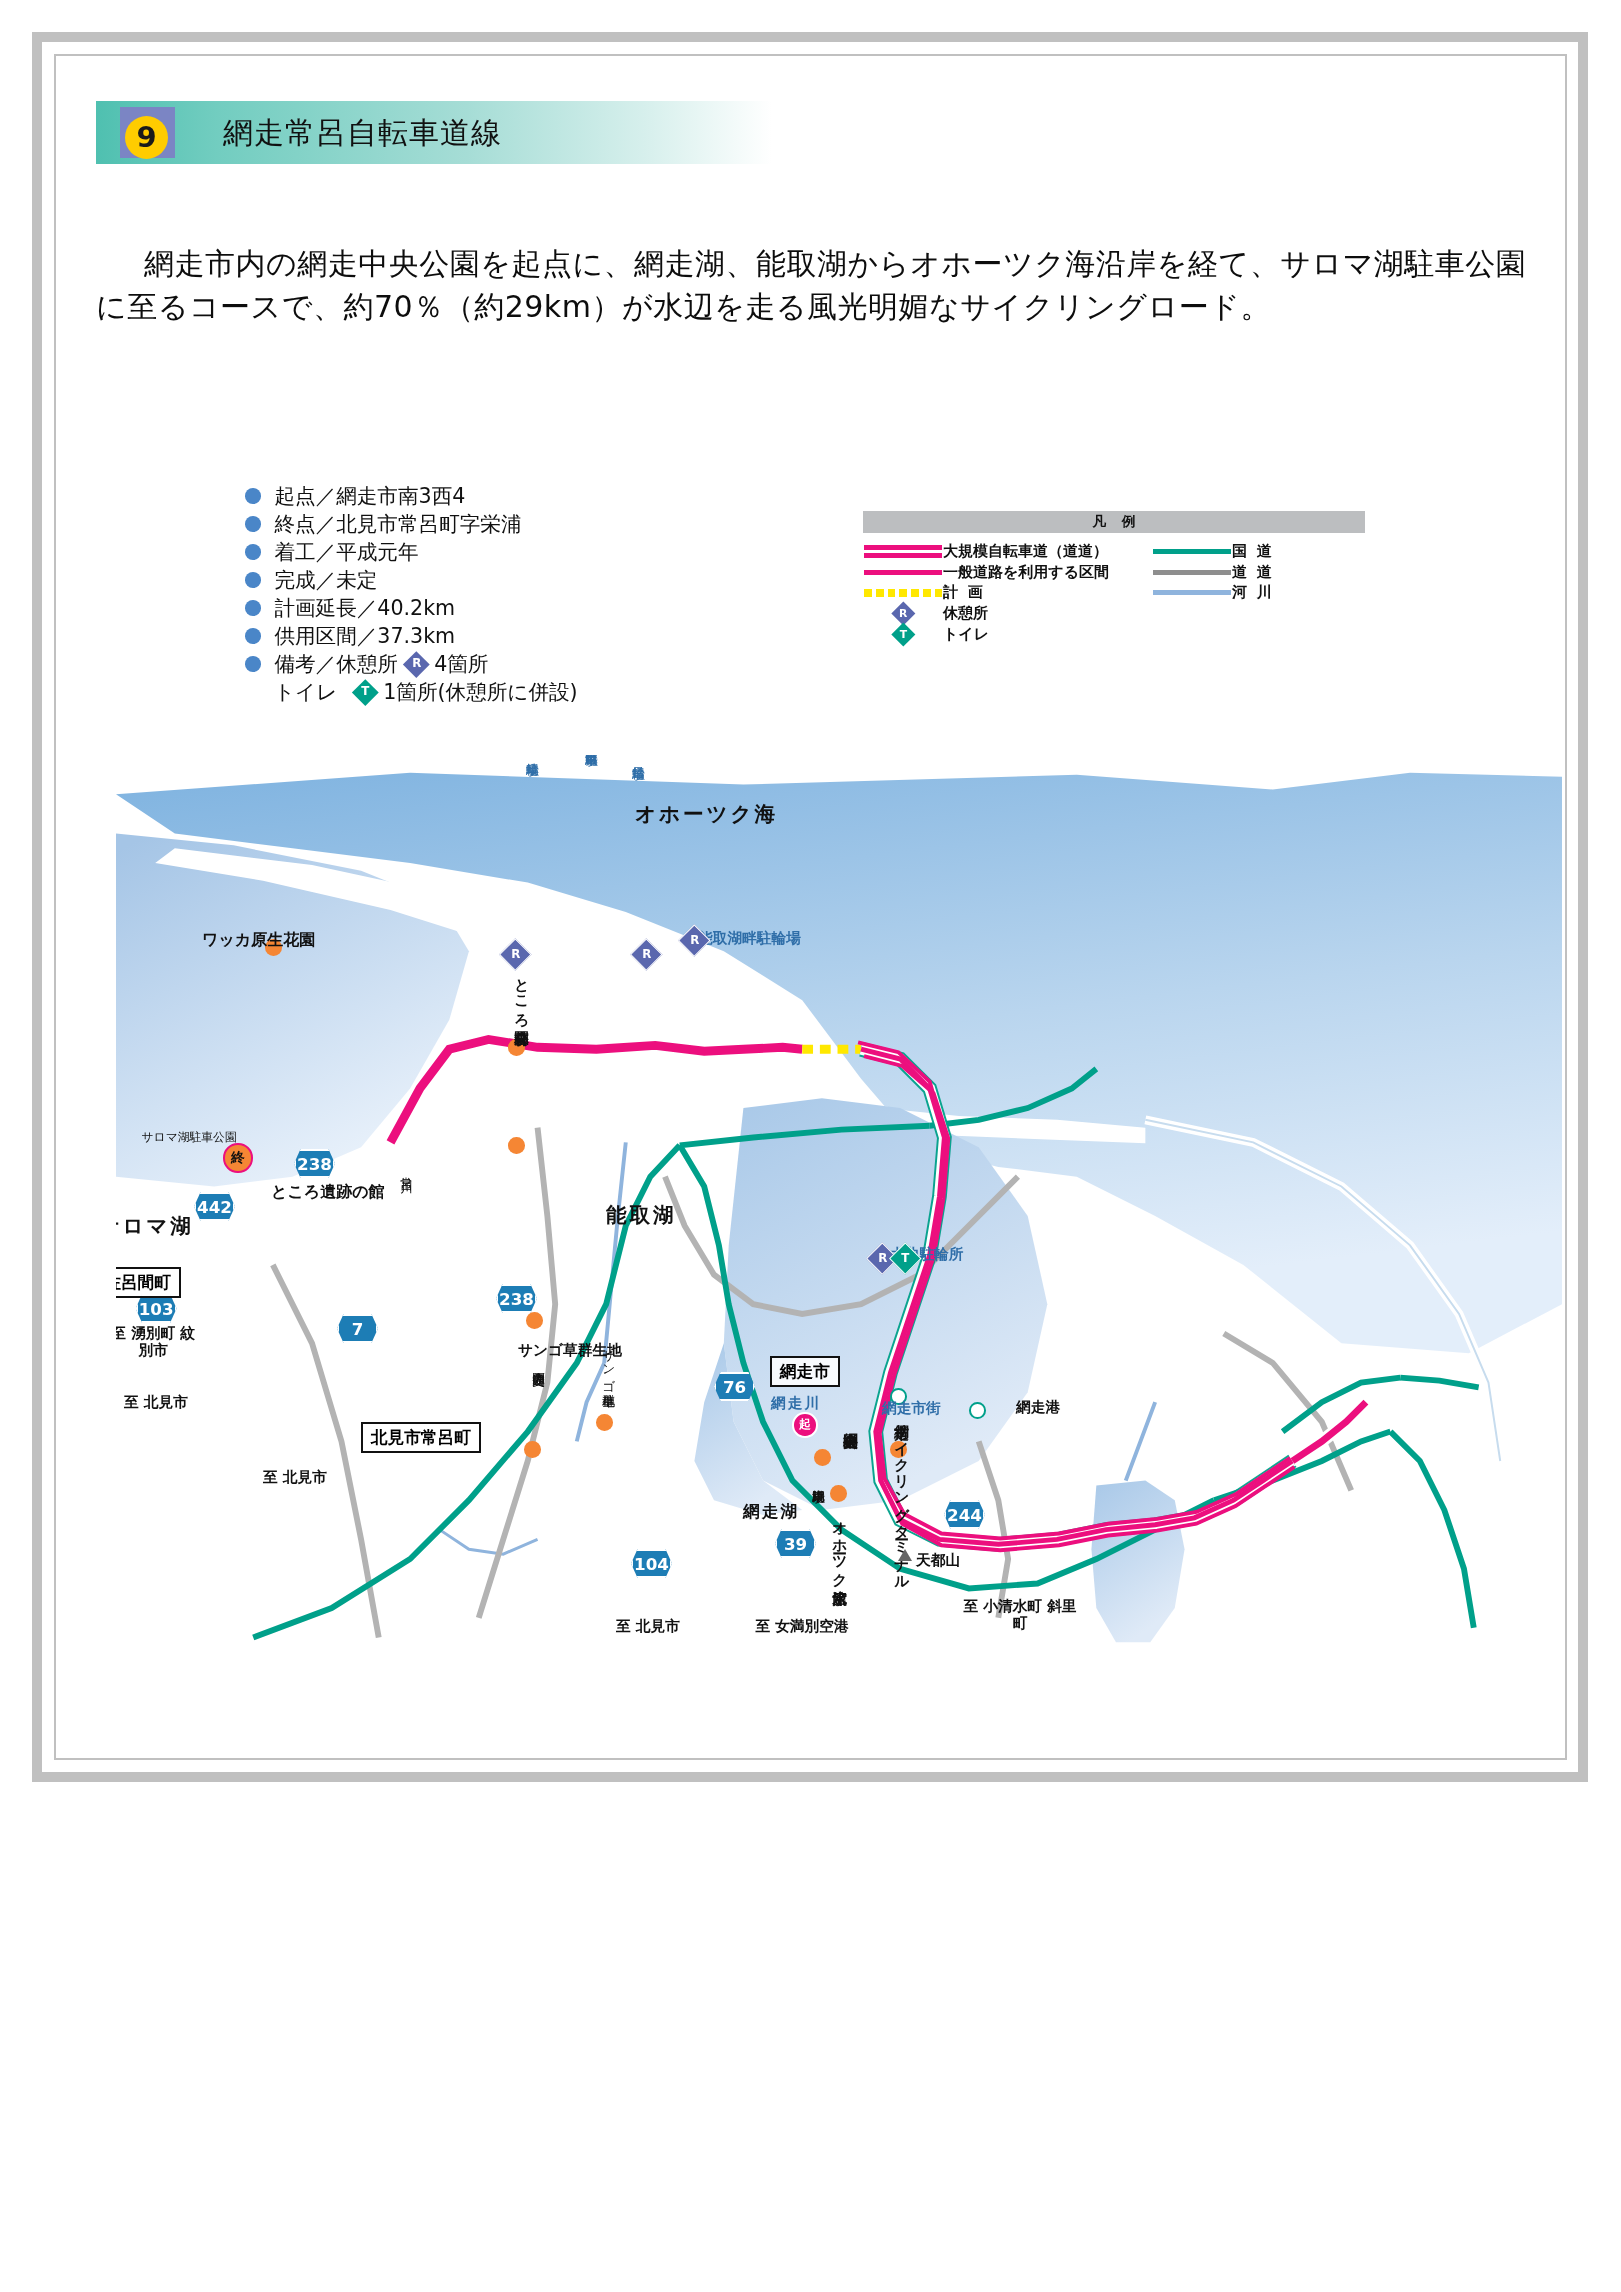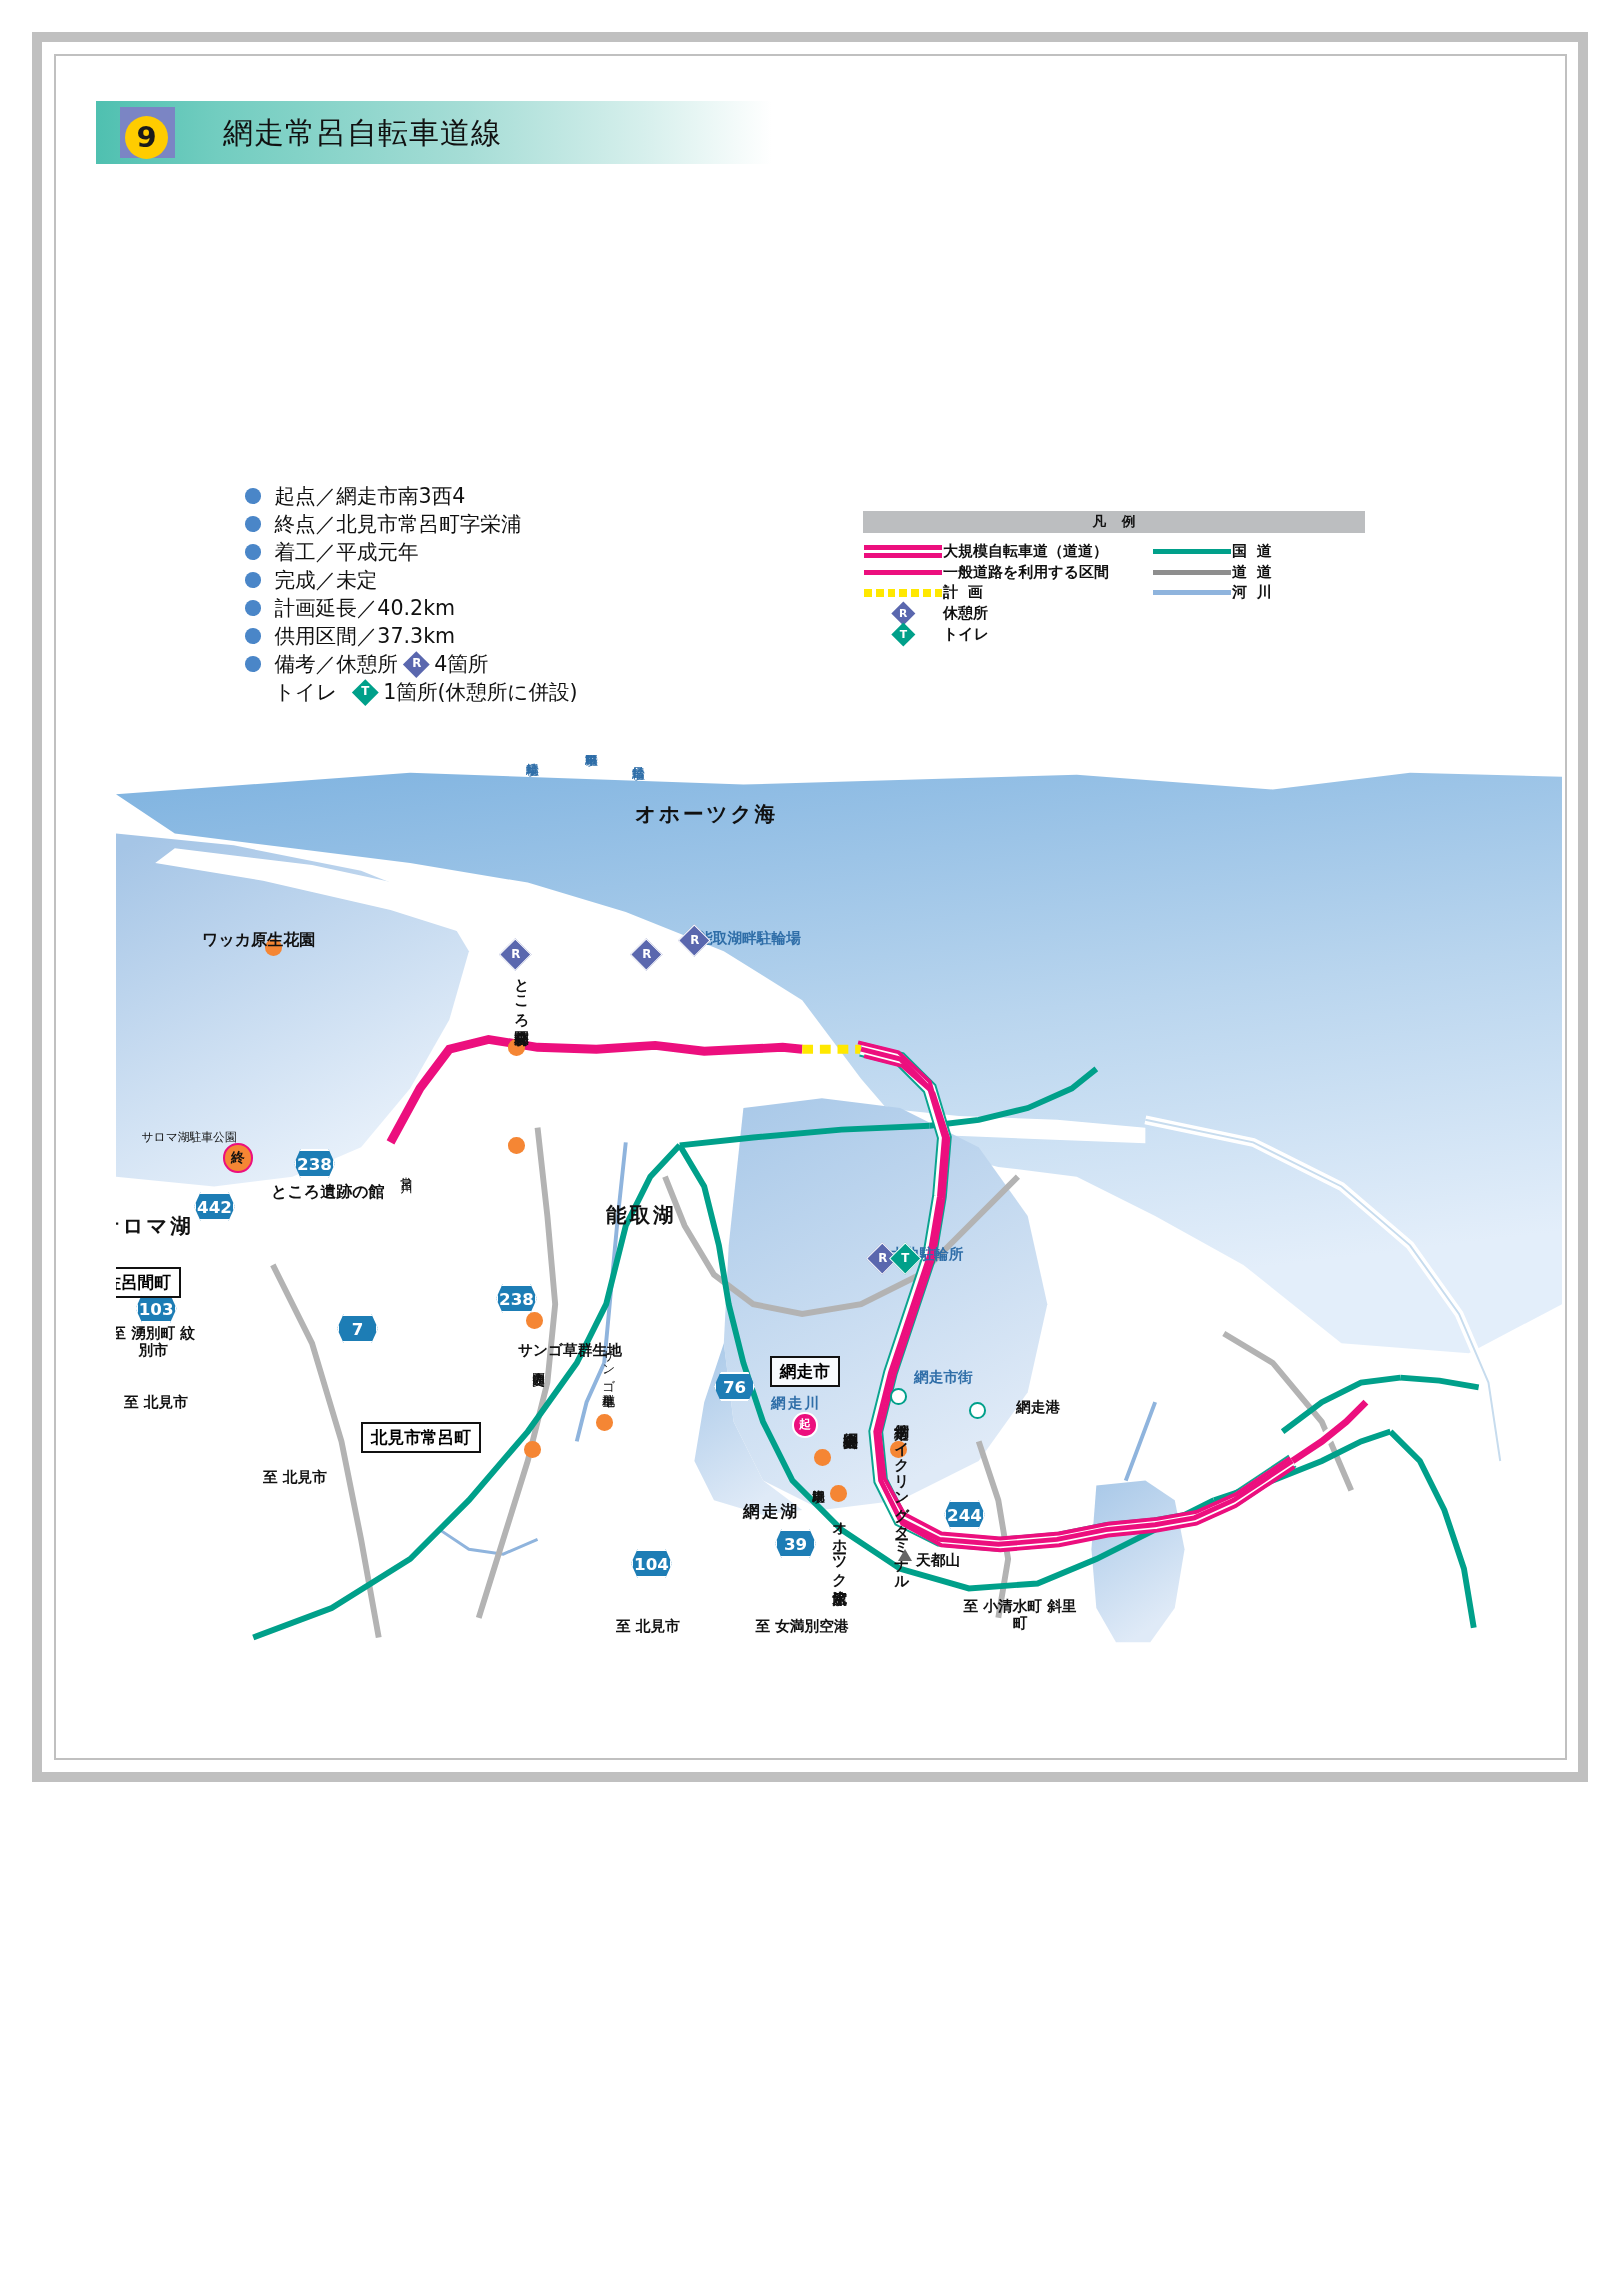--- a/index.html
+++ b/index.html
@@ -126,20 +126,21 @@
 
   <div id="outer-border"></div>
   <div id="inner-border"></div>
 
   <div id="title-bar"></div>
   <div id="badge-box"></div>
   <div id="badge-circle">9</div>
   <div id="title-text">網走常呂自転車道線</div>
 
   <div id="body-text">
+    <p class="indent">網走市内の網走中央公園を起点に、網走湖、能取湖からオホーツク海沿岸を経て、サロマ湖駐車公園に至るコースで、約70％（約29km）が水辺を走る風光明媚なサイクリングロード。</p>
   </div>
 
   <div id="spec-list">
     <div class="spec-row">
       <div class="spec-dot"></div>
       <div class="spec-label">起点／網走市南3西4</div>
     </div>
     <div class="spec-row">
       <div class="spec-dot"></div>
       <div class="spec-label">終点／北見市常呂町字栄浦</div>
@@ -421,21 +422,21 @@
     <div class="poi" style="left:714px;top:730px;"></div>
     <div class="mlabel vertb" style="left:716px;top:757px;">オホーツク流氷館</div>
 
     <div class="cityring" style="left:853px;top:647px;"></div>
     <div class="mlabel" style="left:900px;top:643px;">網走港</div>
 
     <div class="tri" style="left:782px;top:794px;"></div>
     <div class="mlabel" style="left:800px;top:796px;">天都山</div>
 
     <div class="cityring" style="left:774px;top:633px;"></div>
-    <div class="mlabel blue" style="left:766px;top:613px;font-weight:bold;margin-left:32px;">網走市街</div>
+    <div class="mlabel blue" style="left:766px;top:644px;font-weight:bold;">網走市街</div>
 
     <div class="mlabel blue" style="left:655px;top:639px;font-weight:bold;letter-spacing:2px;">網走川</div>
     <div class="mlabel vert" style="left:284px;top:412px;letter-spacing:2px;">常呂川</div>
 
     <div class="mlabel big" style="left:490px;top:446px;">能取湖</div>
     <div class="mlabel big" style="left:627px;top:745px;font-size:16.7px;letter-spacing:2px;">網走湖</div>
   </div>
 
 </div>
 

